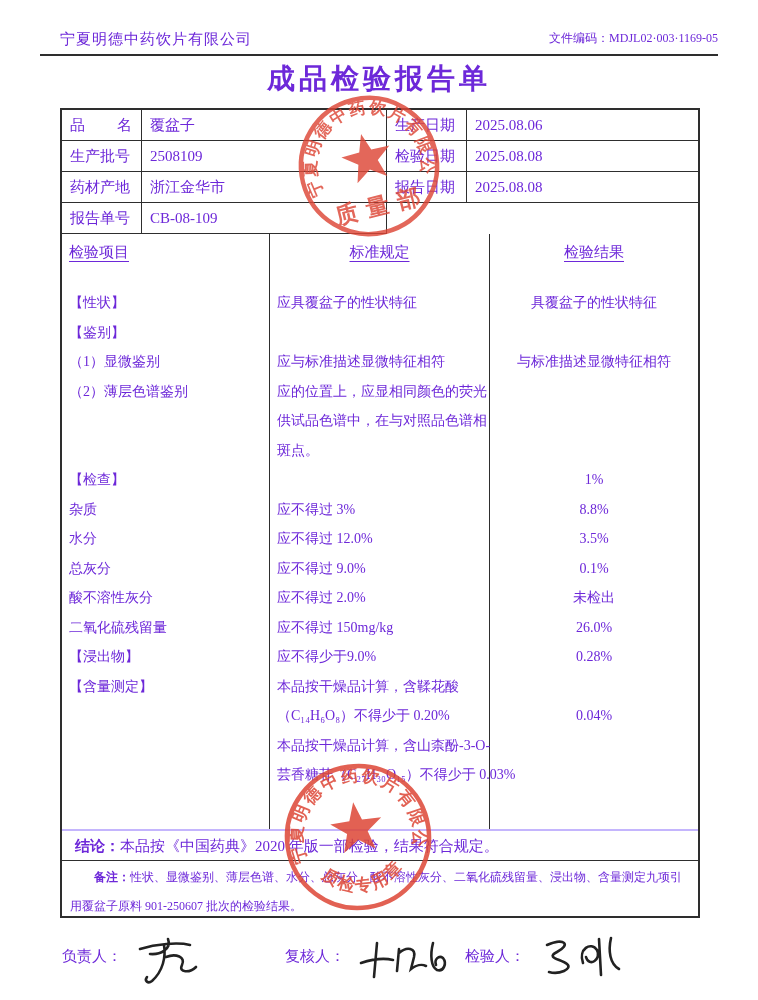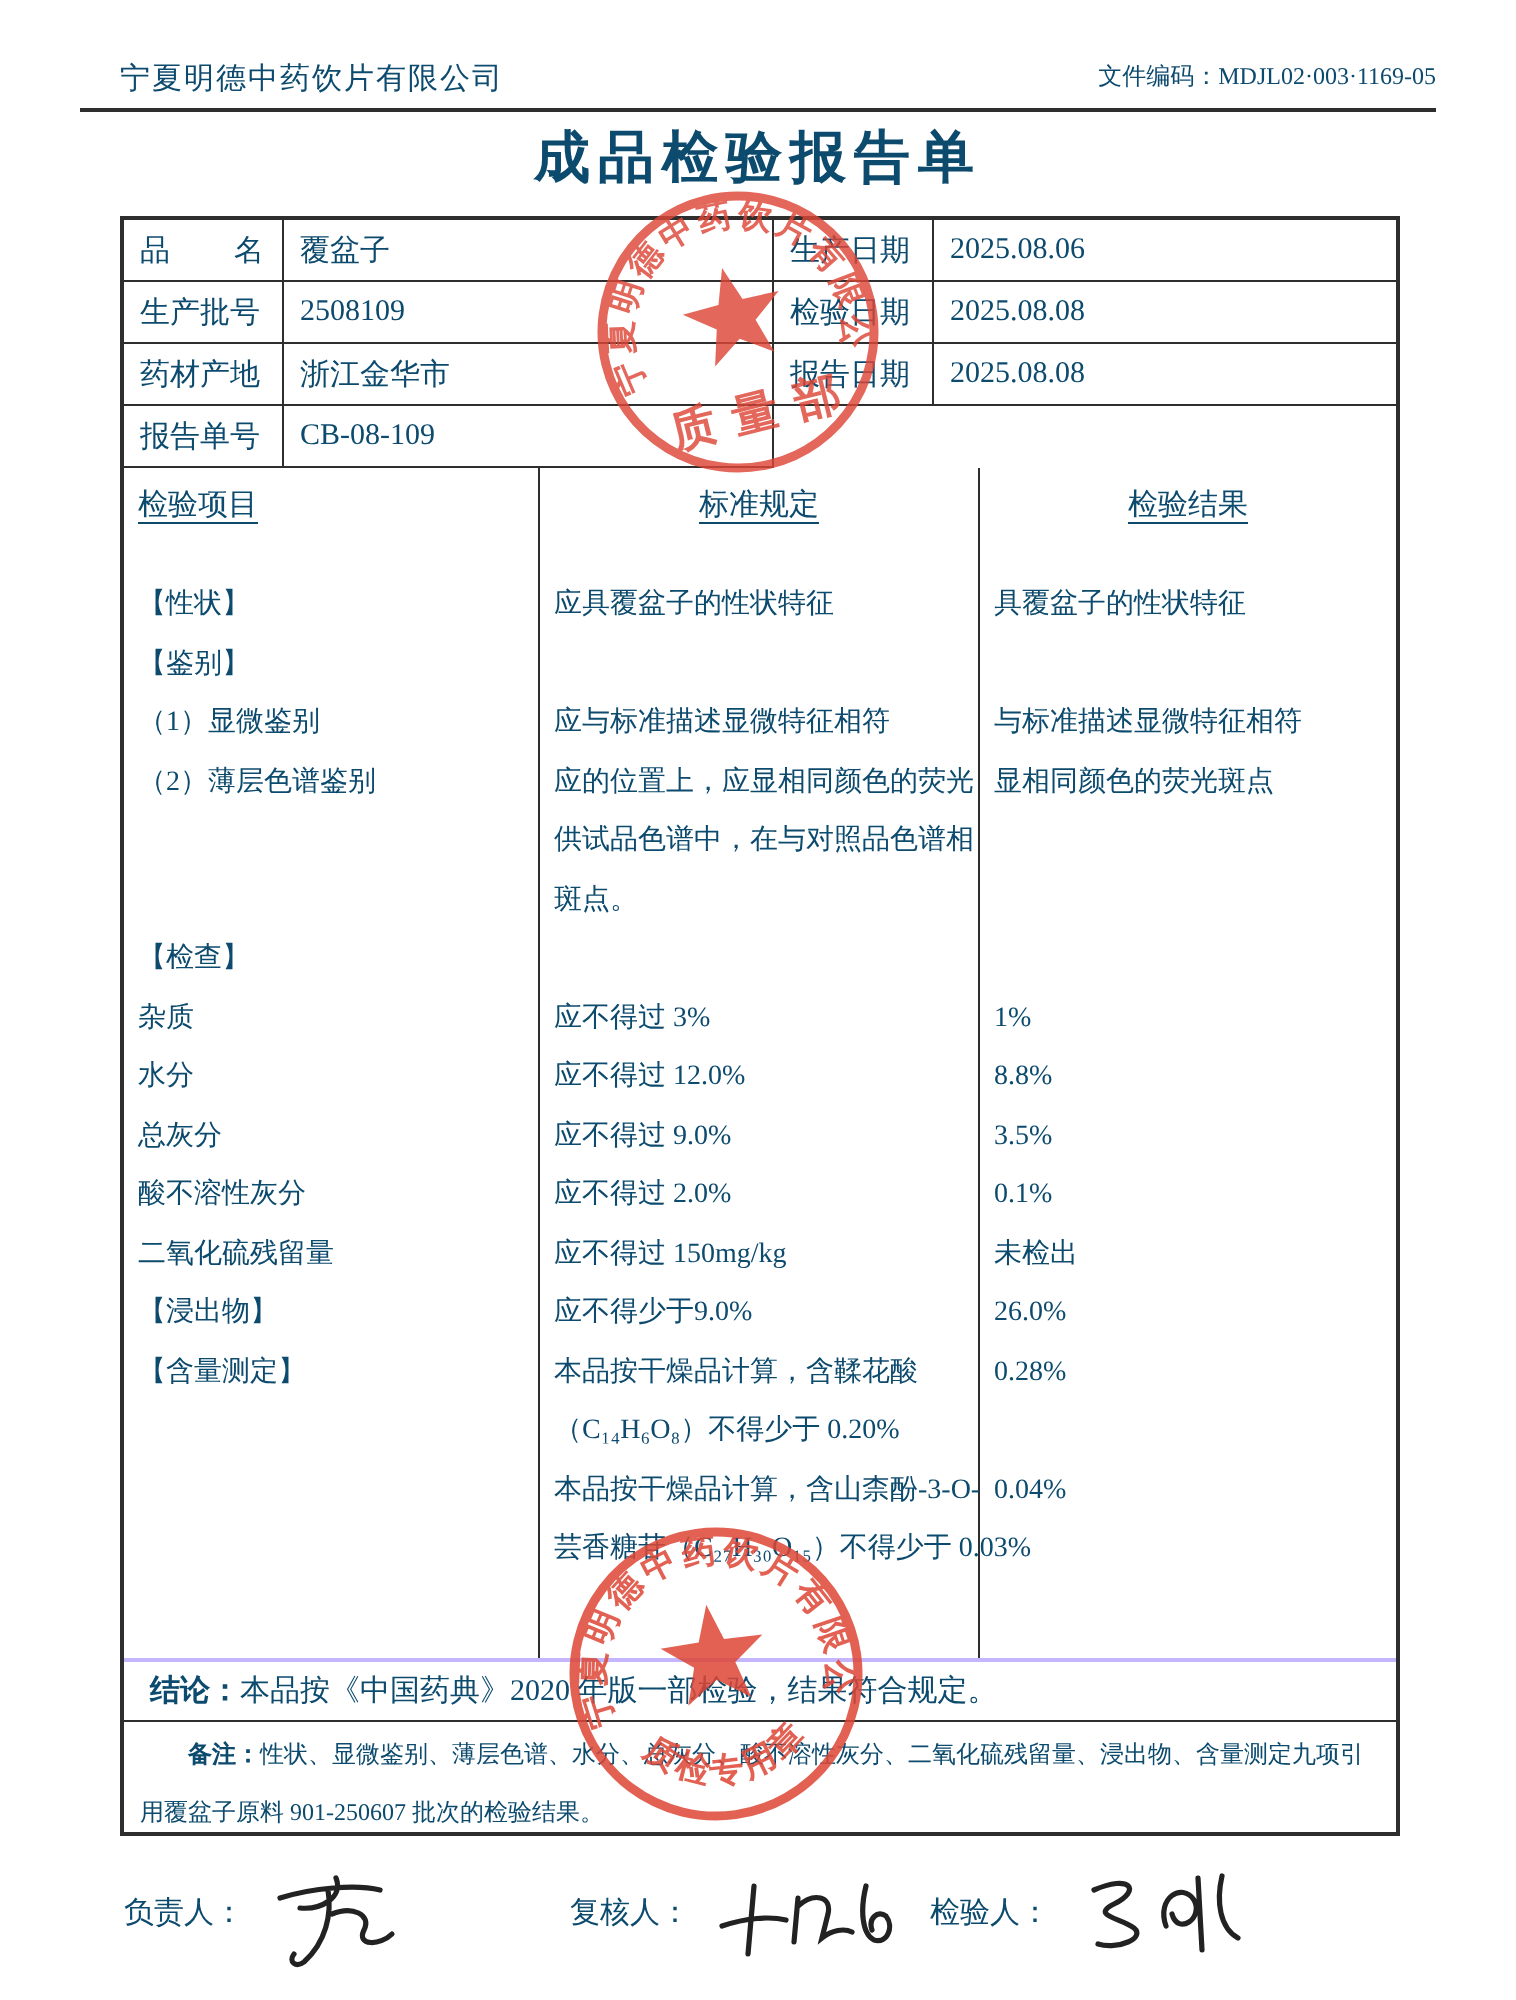--- a/index.html
+++ b/index.html
@@ -1,17 +1,17 @@
 <!DOCTYPE html>
 <html><head>
 <meta charset="utf-8">
 <style>
   html,body{margin:0;padding:0;background:#fff;}
   .page{position:relative;width:758px;height:1000px;background:#ffffff;overflow:hidden;
-        font-family:"Liberation Serif","DejaVu Serif",serif;color:#0c4a6e;}
+        font-family:"Liberation Serif","DejaVu Serif",serif;color:#6d28d9;}
 
   .hdr-company{position:absolute;left:60px;top:30px;font-size:15px;letter-spacing:1px;}
   .hdr-code{position:absolute;right:40px;top:30px;font-size:12px;margin-left:28px;}
   .hdr-rule{position:absolute;left:40px;top:54px;width:678px;height:0;border-top:2px solid #2e2e2e;}
   .title{position:absolute;left:0;top:60px;width:100%;text-align:center;
          font-size:28px;font-weight:bold;letter-spacing:4px;}
 
   .doc{position:absolute;left:60px;top:108px;width:640px;height:810px;
        border:2px solid #2e2e2e;box-sizing:border-box;}
 
@@ -22,21 +22,21 @@
         display:flex;align-items:center;padding:0 8px;box-sizing:border-box;white-space:nowrap;}
   .cell.lastcol{border-right:none;}
   .cell.merged{grid-column:3/5;border-right:none;border-bottom:none;}
   .jlabel{width:62px;text-align:justify;text-align-last:justify;}
 
   
   .main{position:absolute;left:0;top:124px;width:100%;height:595px;display:flex;font-size:14px;}
   .col{box-sizing:border-box;overflow:visible;}
   .col-items{width:210px;border-right:1px solid #2e2e2e;}
   .col-standards{width:220px;border-right:1px solid #2e2e2e;}
-  .col-results{width:210px;}
+  .col-results{width:210px;text-align:center;}
   .chdr{margin-top:9px;height:24px;font-size:15px;display:flex;font-family:Liberation Mono, monospace;}
   .chdr span{text-decoration:underline;text-underline-offset:4px;}
   .chdr.left{padding-left:7px;}
   .chdr.center{justify-content:center;}
   .lines{margin-top:21px;}
   .tline{height:29.5px;line-height:29.5px;padding:0 7px;white-space:nowrap;}
 
   .conclusion{position:absolute;left:0;top:719px;width:100%;height:31px;box-sizing:border-box;
               border-top:2px solid #c4b5fd;line-height:30px;font-size:15px;padding-left:13px;white-space:nowrap;}
   .remark{position:absolute;left:0;top:750px;width:100%;height:60px;box-sizing:border-box;
@@ -140,21 +140,20 @@
           </div>
       </div>
       <div class="col col-results">
         <div class="chdr center">
             <span>检验结果</span>
           </div>
         <div class="lines">
             <div class="tline">具覆盆子的性状特征</div>
             <div class="tline"></div>
             <div class="tline">与标准描述显微特征相符</div>
-            <div class="tline">显相同颜色的荧光斑点</div>
             <div class="tline"></div>
             <div class="tline"></div>
             <div class="tline"></div>
             <div class="tline">1%</div>
             <div class="tline">8.8%</div>
             <div class="tline">3.5%</div>
             <div class="tline">0.1%</div>
             <div class="tline">未检出</div>
             <div class="tline">26.0%</div>
             <div class="tline">0.28%</div>

